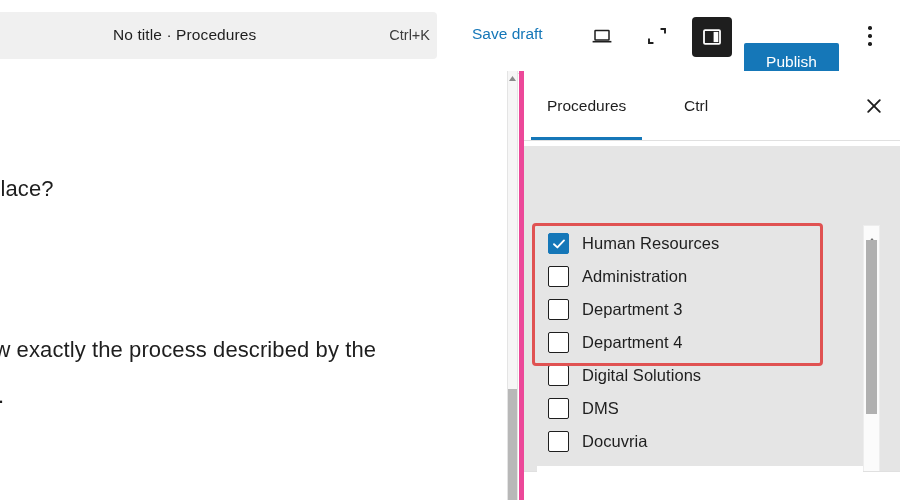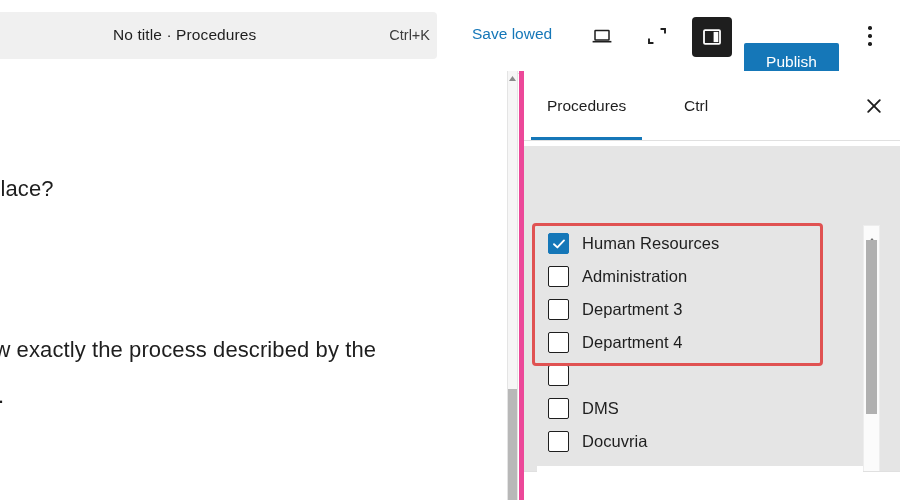--- a/index.html
+++ b/index.html
@@ -332,21 +332,21 @@
 </head>
 <body>
 
 <div id="toolbar">
 
   <div id="command-bar">
     <span id="doc-title-label">No title · Procedures</span>
     <span id="shortcut-hint">Ctrl+K</span>
   </div>
 
-  <button id="save-draft-button">Save lowed</button>
+  <button id="save-draft-button">Save draft</button>
 
   <button class="tb-icon-btn" id="device-preview-button">
     <svg width="24" height="24" viewBox="0 0 24 24" fill="none" stroke="#1e1e1e" stroke-width="1.5">
       <rect x="5" y="6.5" width="14" height="9.5" rx="0.6"></rect>
       <line x1="2.6" y1="17.7" x2="21.4" y2="17.7" stroke-width="1.6"></line>
     </svg>
   </button>
 
   <button class="tb-icon-btn" id="fullscreen-button">
     <svg width="22" height="22" viewBox="0 0 22 22" fill="none" stroke="#1e1e1e" stroke-width="1.9" stroke-linecap="square">
@@ -419,20 +419,21 @@
         <div class="dept-row">
           <span class="cbox"></span>
           <span class="dept-label">Department 3</span>
         </div>
         <div class="dept-row">
           <span class="cbox"></span>
           <span class="dept-label">Department 4</span>
         </div>
         <div class="dept-row">
           <span class="cbox"></span>
+          <span class="dept-label">Digital Solutions</span>
         </div>
         <div class="dept-row">
           <span class="cbox"></span>
           <span class="dept-label">DMS</span>
         </div>
         <div class="dept-row">
           <span class="cbox"></span>
           <span class="dept-label">Docuvria</span>
         </div>
       </div>

